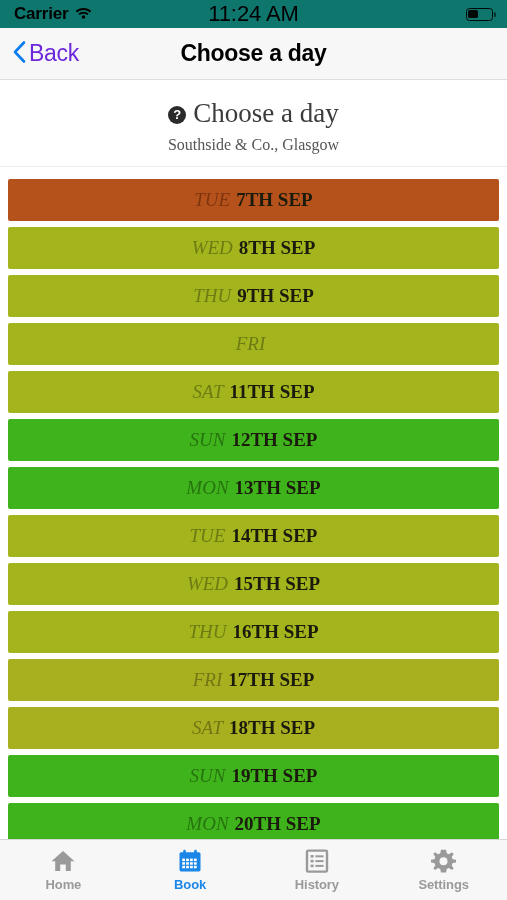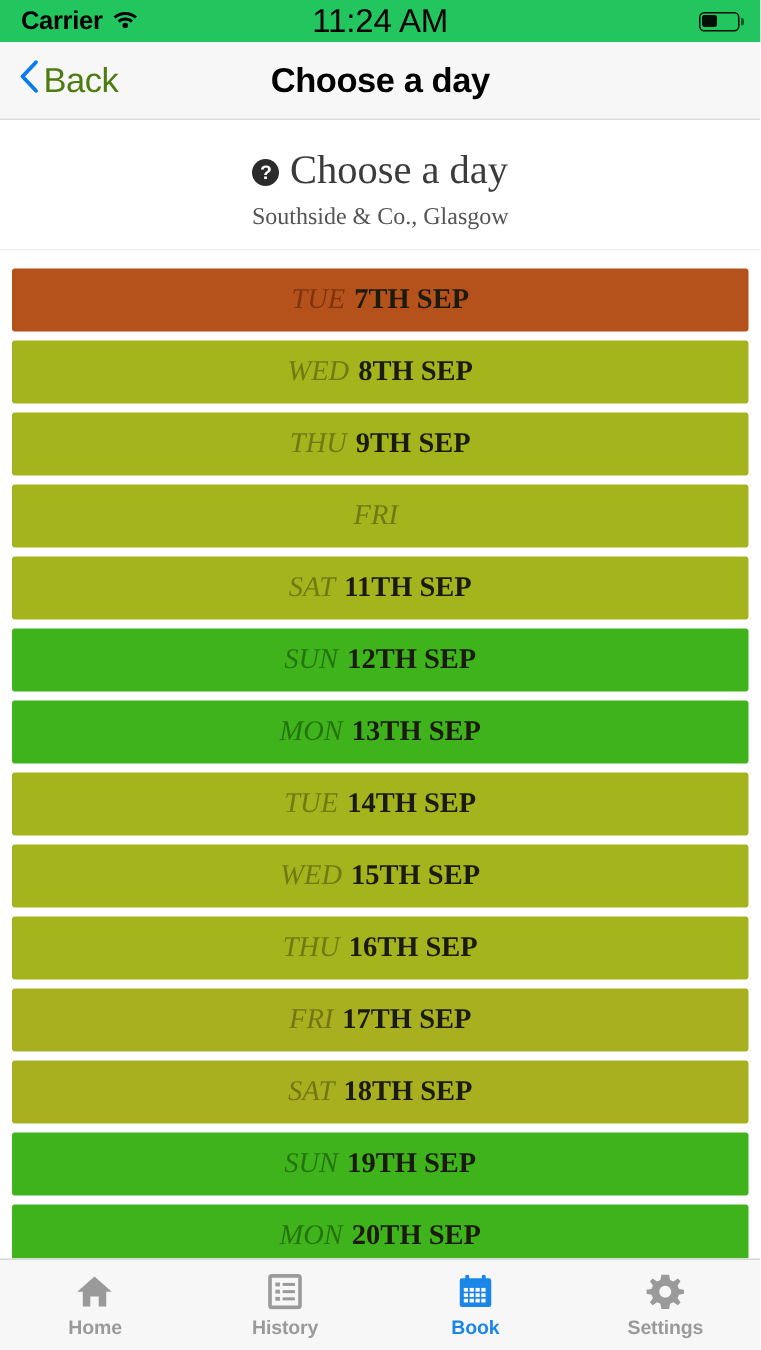--- a/index.html
+++ b/index.html
@@ -20,21 +20,21 @@
     height: 900px;
     display: flex;
     flex-direction: column;
     background: #ffffff;
   }
 
   
   .status-bar {
     height: 28px;
     flex: 0 0 28px;
-    background: #22c55e;
+    background: #0f766e;
     display: flex;
     align-items: center;
     padding: 4px 14px;
     box-sizing: border-box;
     font-size: 17px;
     font-weight: 600;
     color: #000000;
   }
   .status-left {
     display: flex;
@@ -101,21 +101,21 @@
     display: flex;
     align-items: center;
     gap: 3px;
     padding-left: 12px;
     cursor: pointer;
     z-index: 2;
   }
   .back-chevron { display: block; }
   .back-label {
     font-size: 23px;
-    color: #4d7c0f;
+    color: #6d28d9;
     letter-spacing: -0.3px;
   }
   .nav-title {
     position: absolute;
     left: 0;
     right: 0;
     text-align: center;
     font-size: 23px;
     font-weight: bold;
     color: #000000;
@@ -334,36 +334,20 @@
     </div>
 
   <div class="tab-bar">
       <div class="tab-item">
         <span class="tab-icon">
           <svg width="26" height="24" viewBox="0 0 26 24">
             <path d="M13 2 L24.5 12.2 L20.8 12.2 L20.8 22 L15.8 22 L15.8 15.4 L10.2 15.4 L10.2 22 L5.2 22 L5.2 12.2 L1.5 12.2 Z" fill="currentColor"></path>
           </svg>
         </span>
         <span class="tab-label">Home</span>
-      </div>
-      <div class="tab-item">
-        <span class="tab-icon">
-          <svg width="24" height="24" viewBox="0 0 24 24">
-            <rect x="2" y="1.6" width="20" height="21" rx="1.2" fill="none" stroke="currentColor" stroke-width="2.4"></rect>
-            <g fill="currentColor">
-              <rect x="5.6" y="6.0" width="3.0" height="2.6"></rect>
-              <rect x="10.4" y="6.3" width="8.2" height="2.0"></rect>
-              <rect x="5.6" y="10.8" width="3.0" height="2.6"></rect>
-              <rect x="10.4" y="11.1" width="8.2" height="2.0"></rect>
-              <rect x="5.6" y="15.6" width="3.0" height="2.6"></rect>
-              <rect x="10.4" y="15.9" width="8.2" height="2.0"></rect>
-            </g>
-          </svg>
-        </span>
-        <span class="tab-label">History</span>
       </div>
       <div class="tab-item active">
         <span class="tab-icon">
           <svg width="24" height="24" viewBox="0 0 24 24">
             <rect x="1.5" y="3.2" width="21" height="19.2" rx="1.6" fill="currentColor"></rect>
             <rect x="5.2" y="0.8" width="2.6" height="4.6" rx="1.1" fill="currentColor"></rect>
             <rect x="16.2" y="0.8" width="2.6" height="4.6" rx="1.1" fill="currentColor"></rect>
             <rect x="3.4" y="9.2" width="17.2" height="11.4" fill="#f7f7f7" opacity="0.0"></rect>
             <g fill="#ffffff">
               <rect x="4.2" y="9.6" width="2.8" height="2.5"></rect>
@@ -378,20 +362,36 @@
               <rect x="8.1" y="16.8" width="2.8" height="2.5"></rect>
               <rect x="12.0" y="16.8" width="2.8" height="2.5"></rect>
               <rect x="15.9" y="16.8" width="2.8" height="2.5"></rect>
             </g>
           </svg>
         </span>
         <span class="tab-label">Book</span>
       </div>
       <div class="tab-item">
         <span class="tab-icon">
+          <svg width="24" height="24" viewBox="0 0 24 24">
+            <rect x="2" y="1.6" width="20" height="21" rx="1.2" fill="none" stroke="currentColor" stroke-width="2.4"></rect>
+            <g fill="currentColor">
+              <rect x="5.6" y="6.0" width="3.0" height="2.6"></rect>
+              <rect x="10.4" y="6.3" width="8.2" height="2.0"></rect>
+              <rect x="5.6" y="10.8" width="3.0" height="2.6"></rect>
+              <rect x="10.4" y="11.1" width="8.2" height="2.0"></rect>
+              <rect x="5.6" y="15.6" width="3.0" height="2.6"></rect>
+              <rect x="10.4" y="15.9" width="8.2" height="2.0"></rect>
+            </g>
+          </svg>
+        </span>
+        <span class="tab-label">History</span>
+      </div>
+      <div class="tab-item">
+        <span class="tab-icon">
           <svg width="25" height="25" viewBox="0 0 25 25">
             <path d="M12.5 0.8 L15.1 0.8 L15.7 4.3 L18.0 5.3 L20.9 3.3 L22.7 5.1 L20.7 8.0 L21.7 10.3 L25.2 10.9 L25.2 13.5 L21.7 14.1 L20.7 16.4 L22.7 19.3 L20.9 21.1 L18.0 19.1 L15.7 20.1 L15.1 23.6 L12.5 23.6 L9.9 23.6 L9.3 20.1 L7.0 19.1 L4.1 21.1 L2.3 19.3 L4.3 16.4 L3.3 14.1 L-0.2 13.5 L-0.2 10.9 L3.3 10.3 L4.3 8.0 L2.3 5.1 L4.1 3.3 L7.0 5.3 L9.3 4.3 L9.9 0.8 Z" fill="currentColor"></path>
             <circle cx="12.5" cy="12.2" r="4.0" fill="#f7f7f7"></circle>
           </svg>
         </span>
         <span class="tab-label">Settings</span>
       </div>
     </div>
 
 </div>

